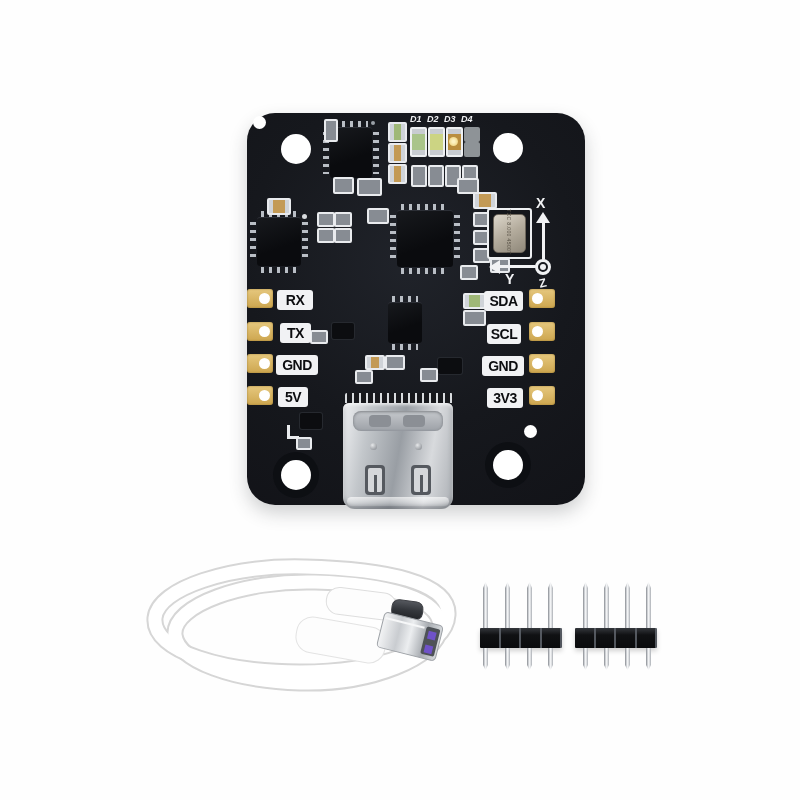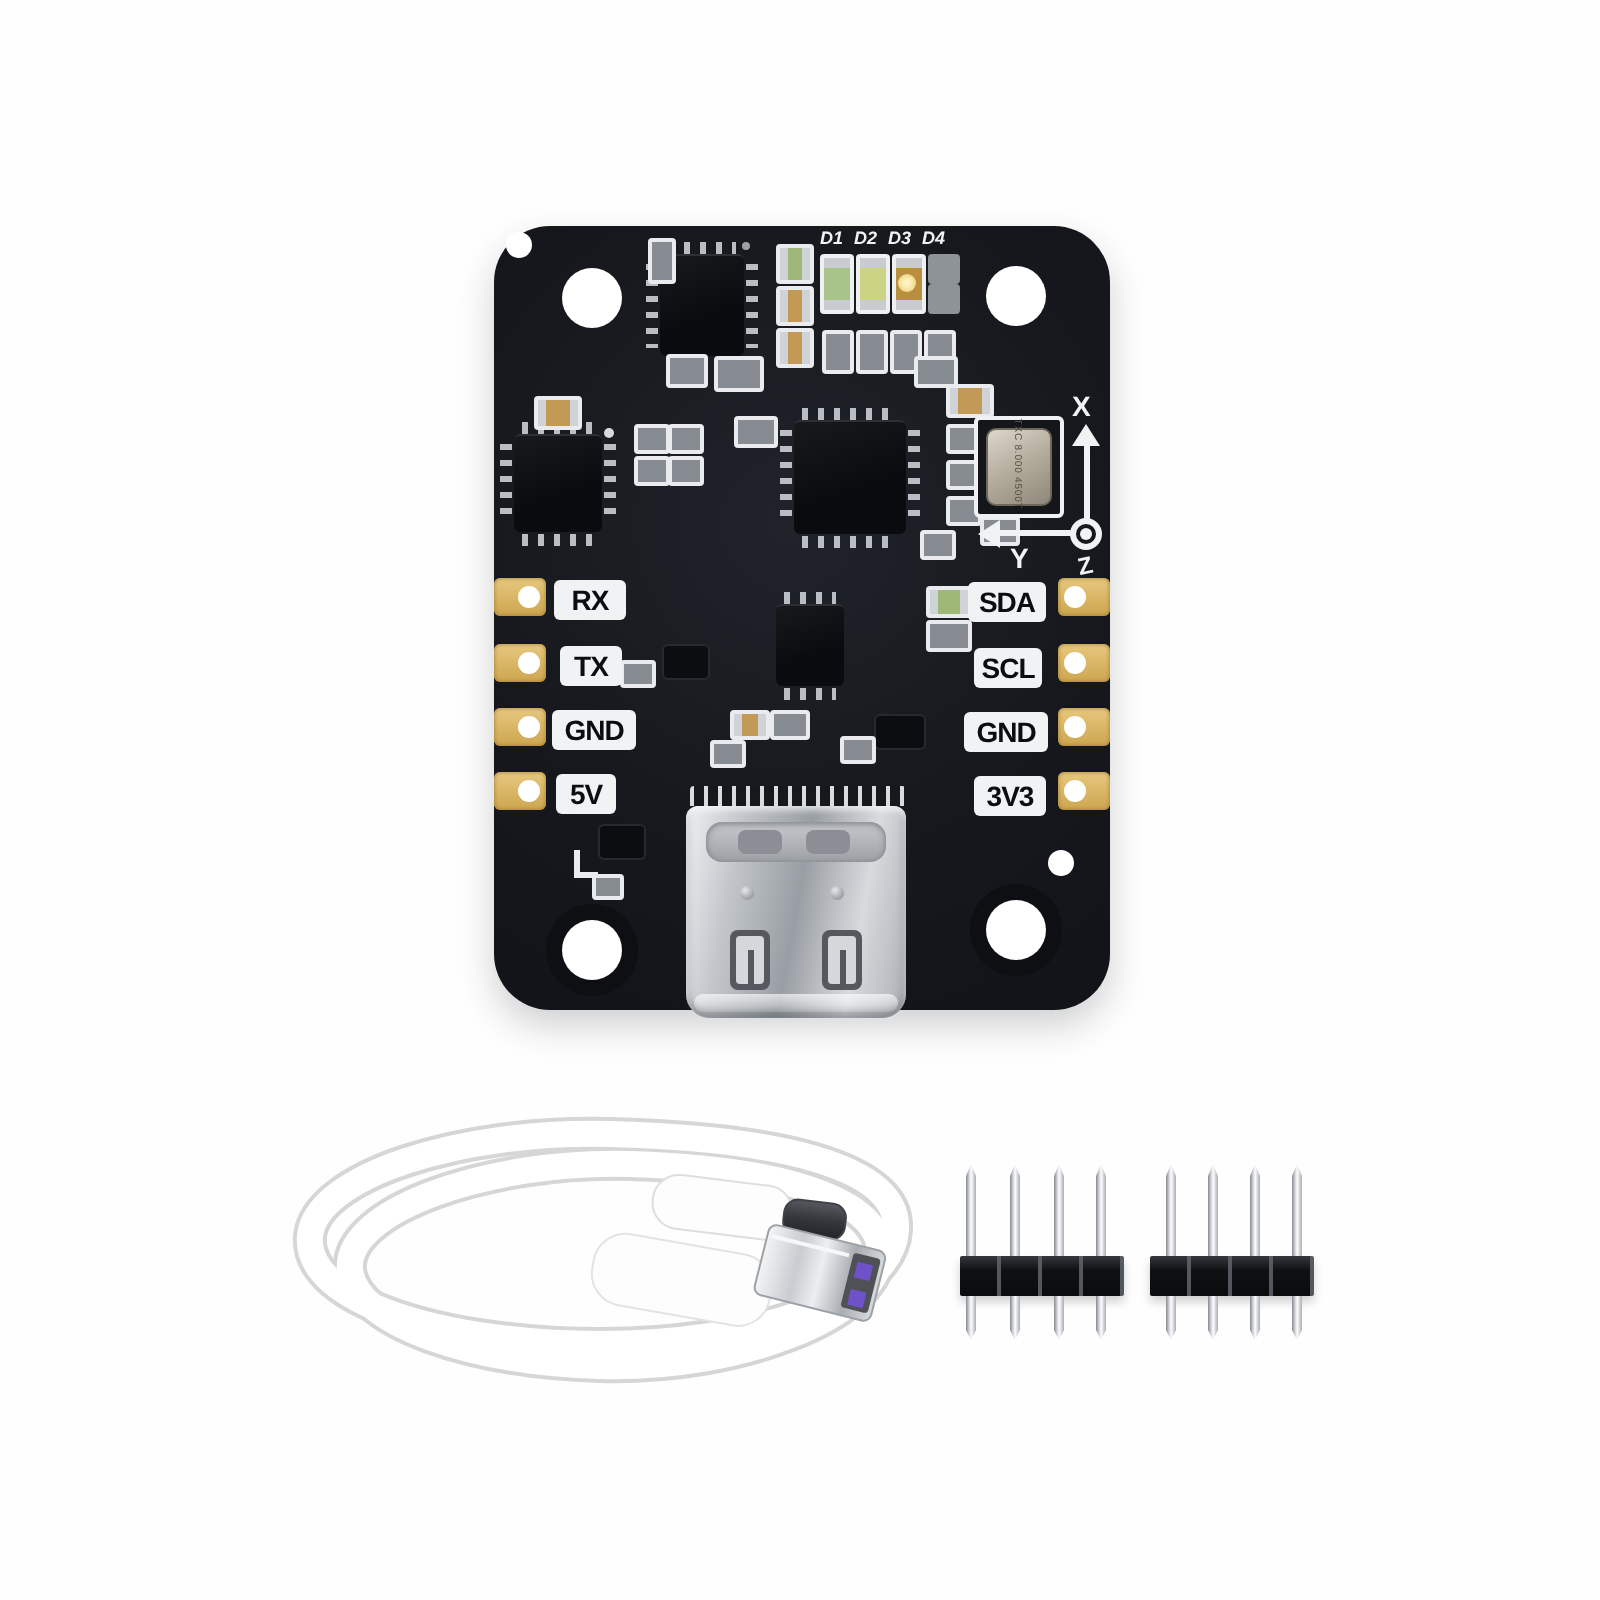--- a/index.html
+++ b/index.html
@@ -1,21 +1,21 @@
 <!DOCTYPE html>
 <html><head>
 <meta charset="utf-8">
 <style>
   html,body{margin:0;padding:0;background:#fff;}
   .scene{position:relative;width:800px;height:800px;background:#fefefe;overflow:hidden;
          font-family:"Liberation Sans",sans-serif;}
   
   .pcb{position:absolute;left:247px;top:113px;width:308px;height:392px;
        background:radial-gradient(circle at 48% 38%,#20232a 0%,#16181d 55%,#121318 100%);
-       border-radius:28px;box-shadow:0 8px 18px rgba(40,44,52,.22);}
+       border-radius:28px;box-shadow:0 8px 18px rgba(40,44,52,.22);padding-left:30px;}
   .hole{position:absolute;background:#fff;border-radius:50%;}
   .hole.big{width:30px;height:30px;}
   .hole.ring{box-shadow:0 0 0 8px #0d0f13;}
   .hole.small{width:13px;height:13px;}
   .via{position:absolute;border-radius:50%;background:#9aa0a7;}
   
   .chip{position:absolute;background:linear-gradient(160deg,#17191d 0%,#0a0b0e 60%);
         border-radius:3px;border-top:1px solid #2c2f36;}
   .ps{position:absolute;}
   .ps.h{height:6px;left:4px;right:4px;background:repeating-linear-gradient(90deg,#b9bec5 0 3px,transparent 3px 8px);}

